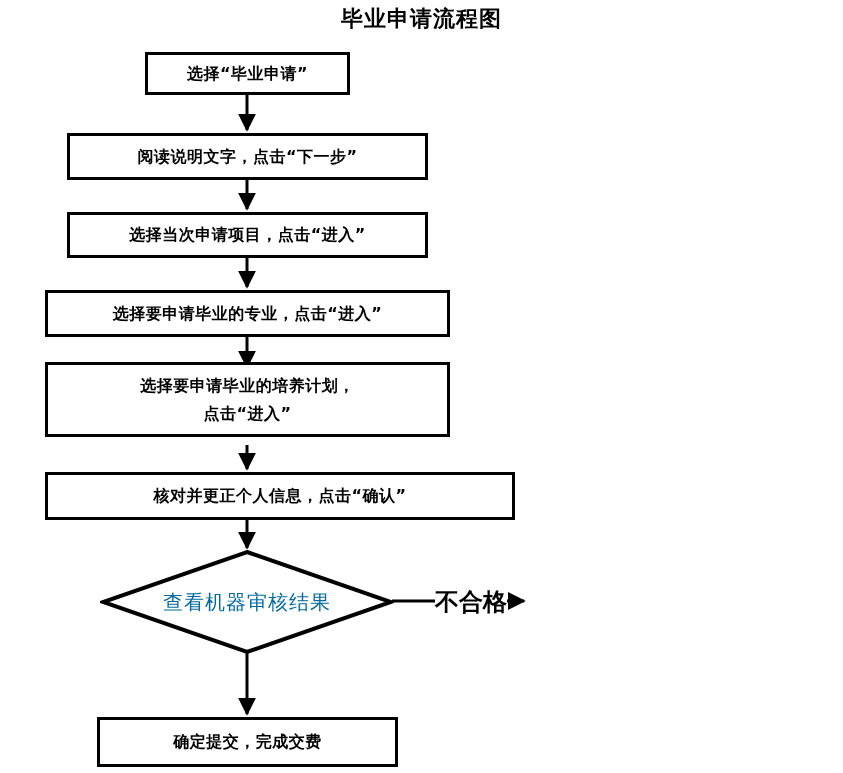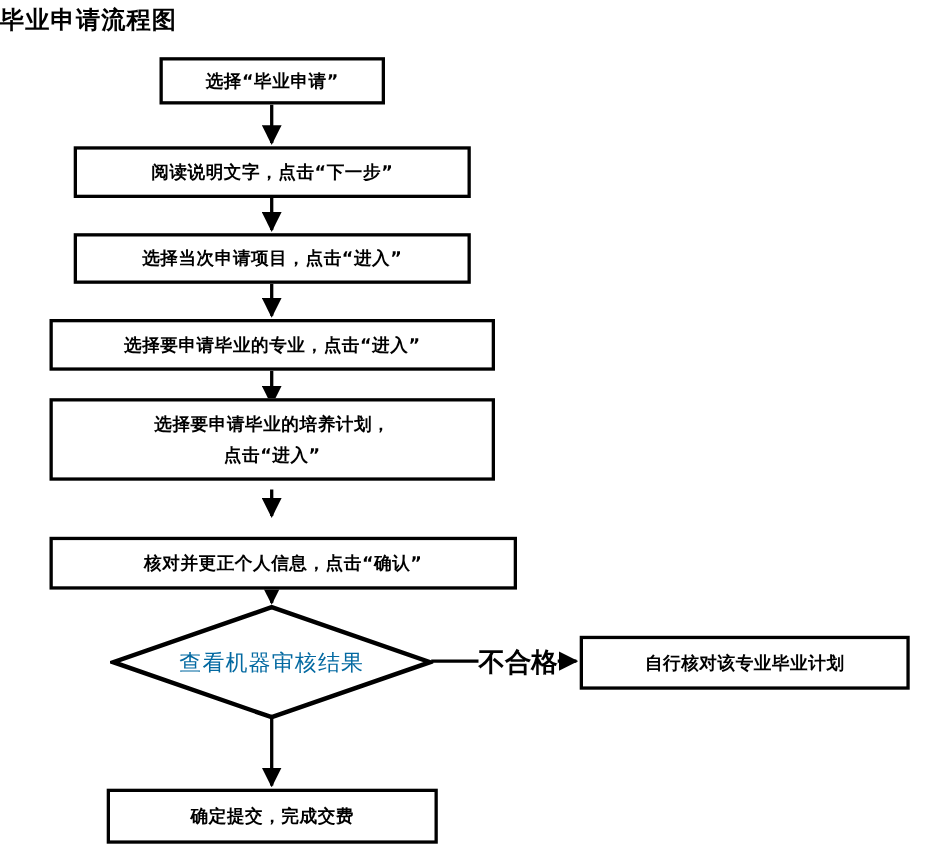--- a/index.html
+++ b/index.html
@@ -15,21 +15,21 @@
     width: 843px;
     height: 773px;
     background: #ffffff;
     overflow: hidden;
   }
   .title {
     position: absolute;
     left: 0;
     top: 4px;
     width: 843px;
-    text-align: left;
+    text-align: center;
     font-size: 22px;
     font-weight: 700;
     color: #000000;
     letter-spacing: 1px;
     line-height: 30px;
   }
   .node {
     position: absolute;
     box-sizing: border-box;
     border: 3px solid #000000;
@@ -133,32 +133,29 @@
 
   <div class="node" style="left:45px; top:290px; width:405px; height:47px;">
     <span>选择要申请毕业的专业，点击“进入”</span>
   </div>
 
   <div class="node" style="left:45px; top:362px; width:405px; height:75px;">
     <span>选择要申请毕业的培养计划，
 点击“进入”</span>
   </div>
 
-  <div class="node" style="left:45px; top:488px; width:425px; height:48px;">
+  <div class="node" style="left:45px; top:472px; width:470px; height:48px;">
     <span>核对并更正个人信息，点击“确认”</span>
   </div>
 
   <div class="diamond-wrap" style="left:100px; top:549px; width:294px; height:106px;">
     <svg width="294" height="106" viewBox="0 0 294 106" xmlns="http://www.w3.org/2000/svg">
       <polygon points="147,3 291,53 147,103 3,53" fill="#ffffff" stroke="#000000" stroke-width="4"></polygon>
     </svg>
     <div class="diamond-label">查看机器审核结果</div>
   </div>
 
-  <div class="node" style="left:527px; top:578px; width:300px; height:49px;">
-    <span>自行核对该专业毕业计划</span>
-  </div>
 
   <div class="node" style="left:97px; top:717px; width:301px; height:50px;">
     <span>确定提交，完成交费</span>
   </div>
 
 </div>
 
 </body></html>

